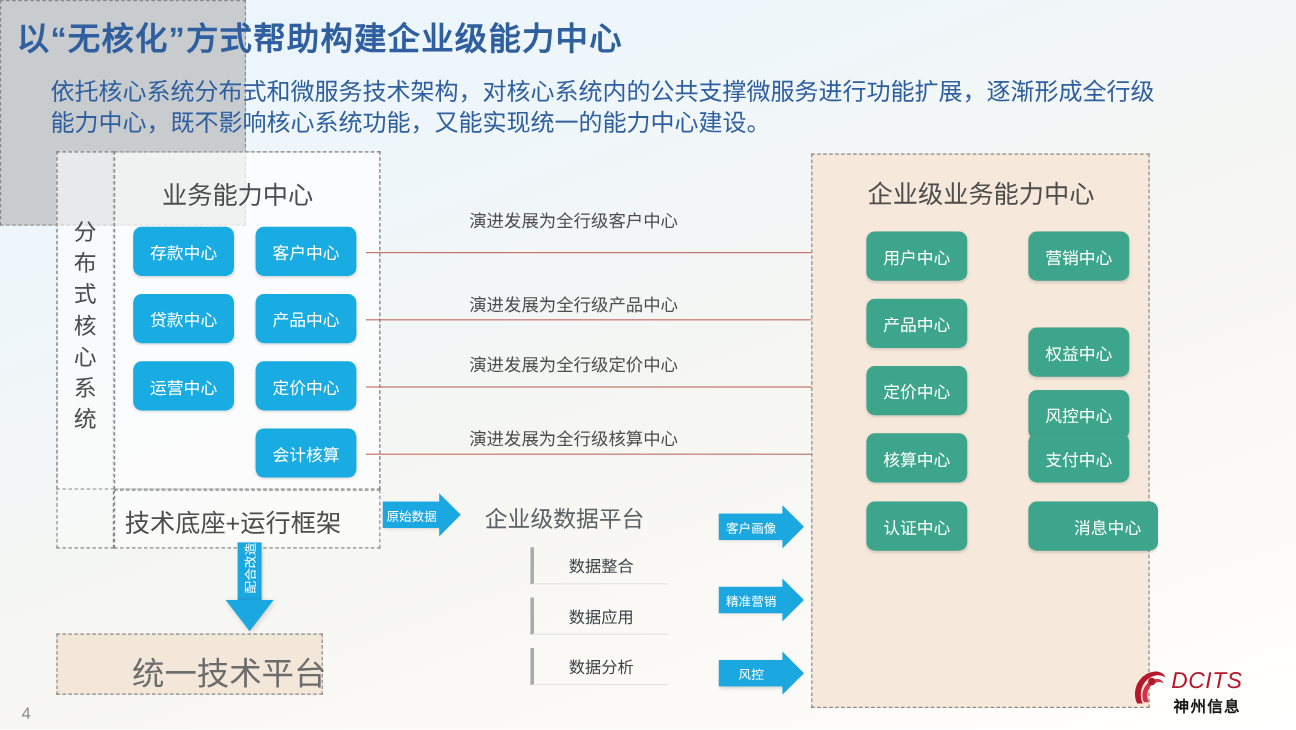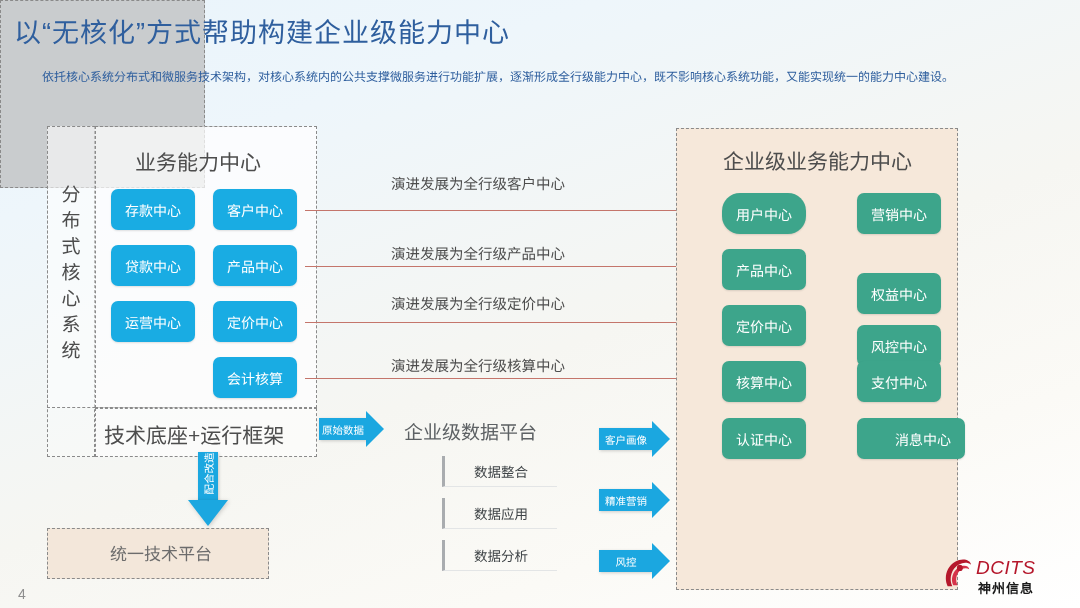--- a/index.html
+++ b/index.html
@@ -9,26 +9,26 @@
     background:#ffffff;
   }
   #slide{
     position:relative;width:1080px;height:608px;overflow:hidden;
     background:linear-gradient(160deg,#e9f4fb 0%,#eef6fb 22%,#f6f6f2 55%,#fbfaf6 78%,#ffffff 100%);
   }
 
   
   #title{
     position:absolute;left:14px;top:11px;
-    font-size:27px;font-weight:normal;color:#2f5f9e;
+    font-size:27px;font-weight:bold;color:#2f5f9e;
     letter-spacing:1px;white-space:nowrap;
   }
   #subtitle{
     position:absolute;left:42px;top:64px;width:930px;
-    font-size:12px;line-height:26px;color:#2f5f9e;
+    font-size:20px;line-height:26px;color:#2f5f9e;
   }
 
   
   .dashed{position:absolute;border:1px dashed #8a8a8a;box-sizing:border-box;}
 
   #core-panel{left:47px;top:126px;width:270px;height:282px;background:rgba(255,255,255,0.40);}
   #biz-panel{left:95px;top:126px;width:222px;height:282px;background:rgba(255,255,255,0.55);}
   #tech-panel{left:95px;top:408px;width:222px;height:49px;background:rgba(255,255,255,0.55);}
   #core-left-ext{left:47px;top:126px;width:48px;height:331px;background:rgba(255,255,255,0.30);}
   #ent-panel{left:676px;top:128px;width:282px;height:462px;background:#f6e8da;}
@@ -42,21 +42,21 @@
     text-align:center;font-weight:500;
   }
   #core-vert span{display:block;}
 
   
   .sec-title{position:absolute;font-size:21px;color:#4d4d4d;font-weight:500;white-space:nowrap;}
   #biz-title{left:135px;top:146px;}
   #ent-title{left:723px;top:145px;}
   #data-title{left:404px;top:417px;font-size:19px;color:#5d6164;}
   #tech-title{position:absolute;left:104px;top:419px;font-size:21px;color:#4d4d4d;white-space:nowrap;}
-  #unified-title{position:absolute;left:110px;top:540px;font-size:17px;color:#6c6c6c;white-space:nowrap;}
+  #unified-title{position:absolute;left:110px;top:540px;font-size:27px;color:#6c6c6c;white-space:nowrap;}
 
   
   .cap{
     position:absolute;border-radius:7px;
     color:#ffffff;font-size:14px;
     display:flex;align-items:center;justify-content:center;
     box-shadow:0 1px 2px rgba(0,0,0,0.12);
   }
   .cap.blue{background:#19ace3;width:84px;height:41px;}
   .cap.green{background:#3da58b;width:84px;height:41px;}
@@ -176,21 +176,21 @@
   <div class="evo-line" style="left:305px;top:322px;width:398px;"></div>
   <div class="evo-head" style="left:703px;top:318px;"></div>
 
   <div class="evo-label" style="left:391px;top:354px;">演进发展为全行级核算中心</div>
   <div class="evo-line" style="left:305px;top:378px;width:398px;"></div>
   <div class="evo-head" style="left:703px;top:374px;"></div>
 
   <div class="dashed" id="ent-panel"></div>
   <div class="sec-title" id="ent-title">企业级业务能力中心</div>
 
-  <div class="cap green" style="left:722px;top:193px;border-radius:18px;">用户中心</div>
+  <div class="cap green" style="left:722px;top:193px;">用户中心</div>
   <div class="cap green" style="left:722px;top:249px;">产品中心</div>
   <div class="cap green" style="left:722px;top:305px;">定价中心</div>
   <div class="cap green" style="left:722px;top:361px;">核算中心</div>
   <div class="cap green" style="left:722px;top:418px;">认证中心</div>
 
   <div class="cap green" style="left:857px;top:193px;">营销中心</div>
   <div class="cap green" style="left:857px;top:249px;margin-top:24px;">权益中心</div>
   <div class="cap green" style="left:857px;top:305px;margin-top:20px;">风控中心</div>
   <div class="cap green" style="left:857px;top:361px;">支付中心</div>
   <div class="cap green" style="left:857px;top:418px;padding-left:24px;">消息中心</div>

